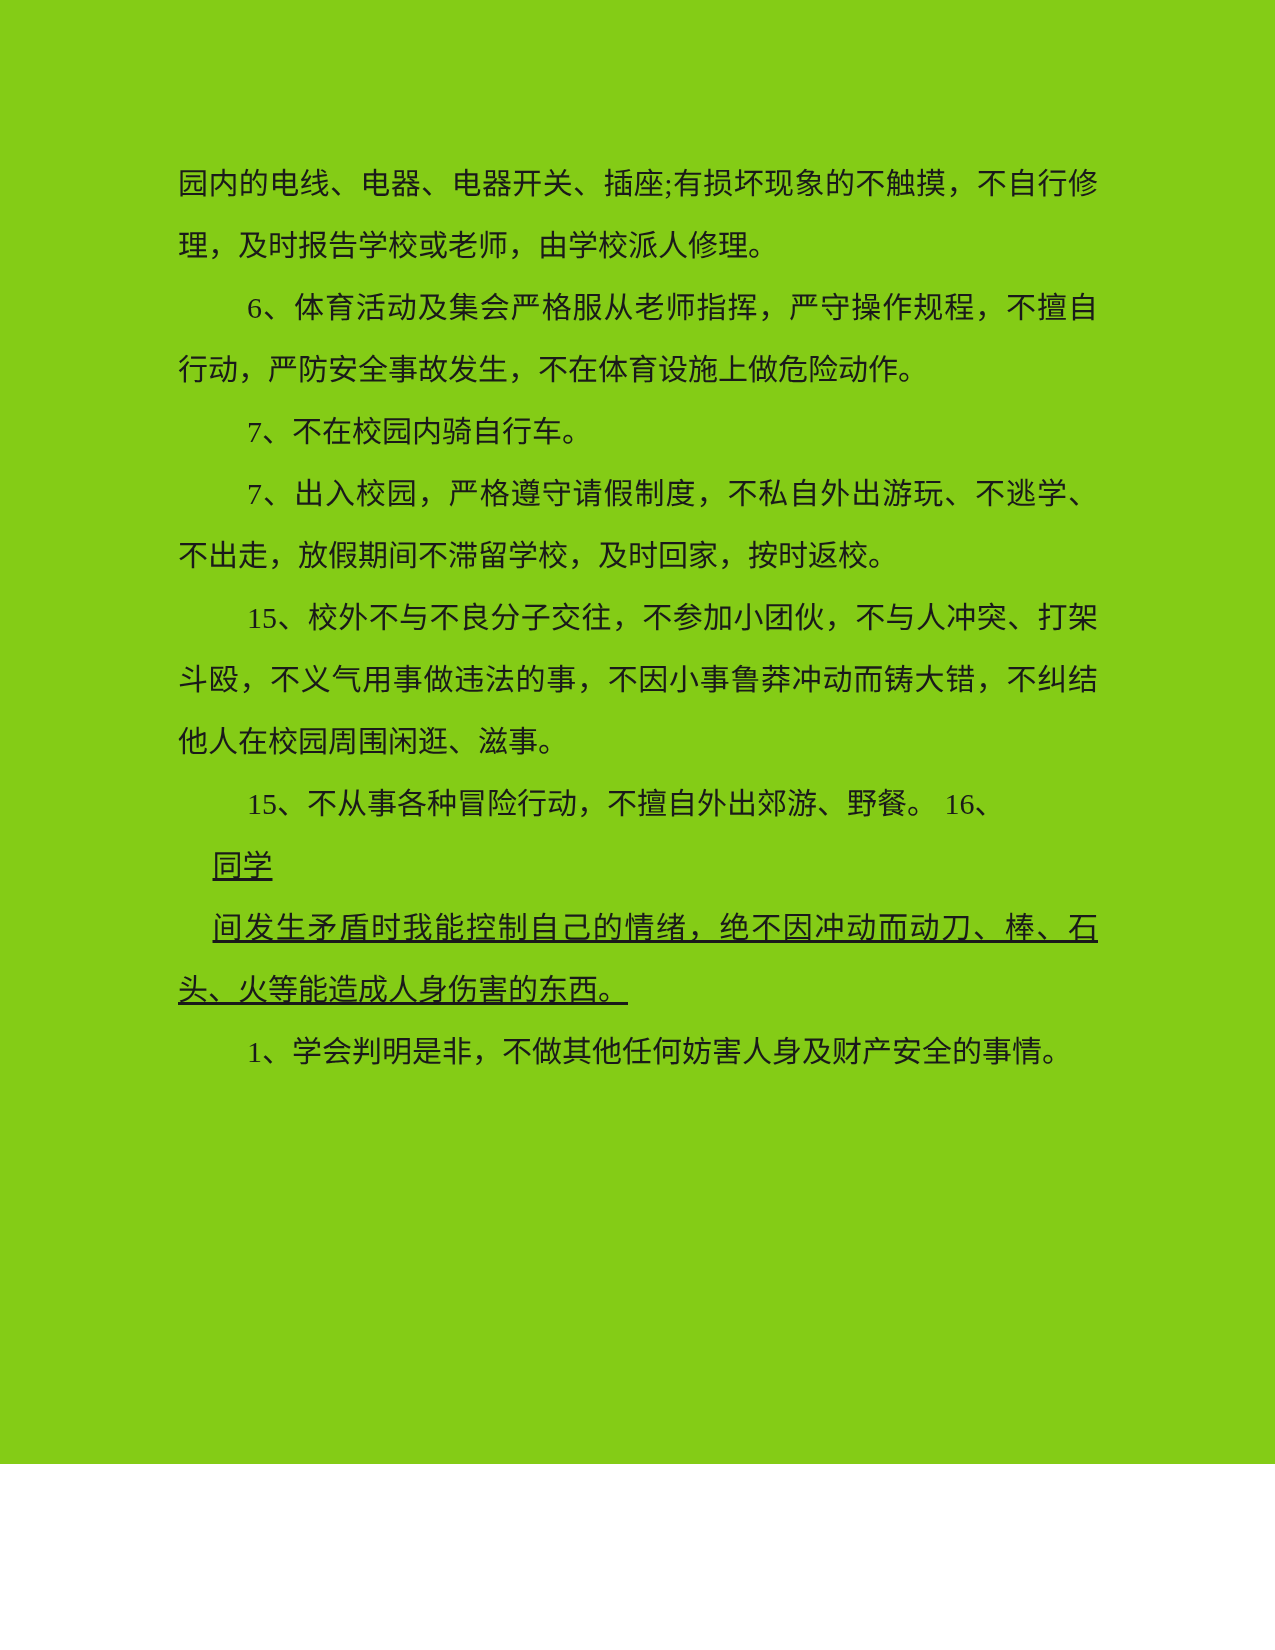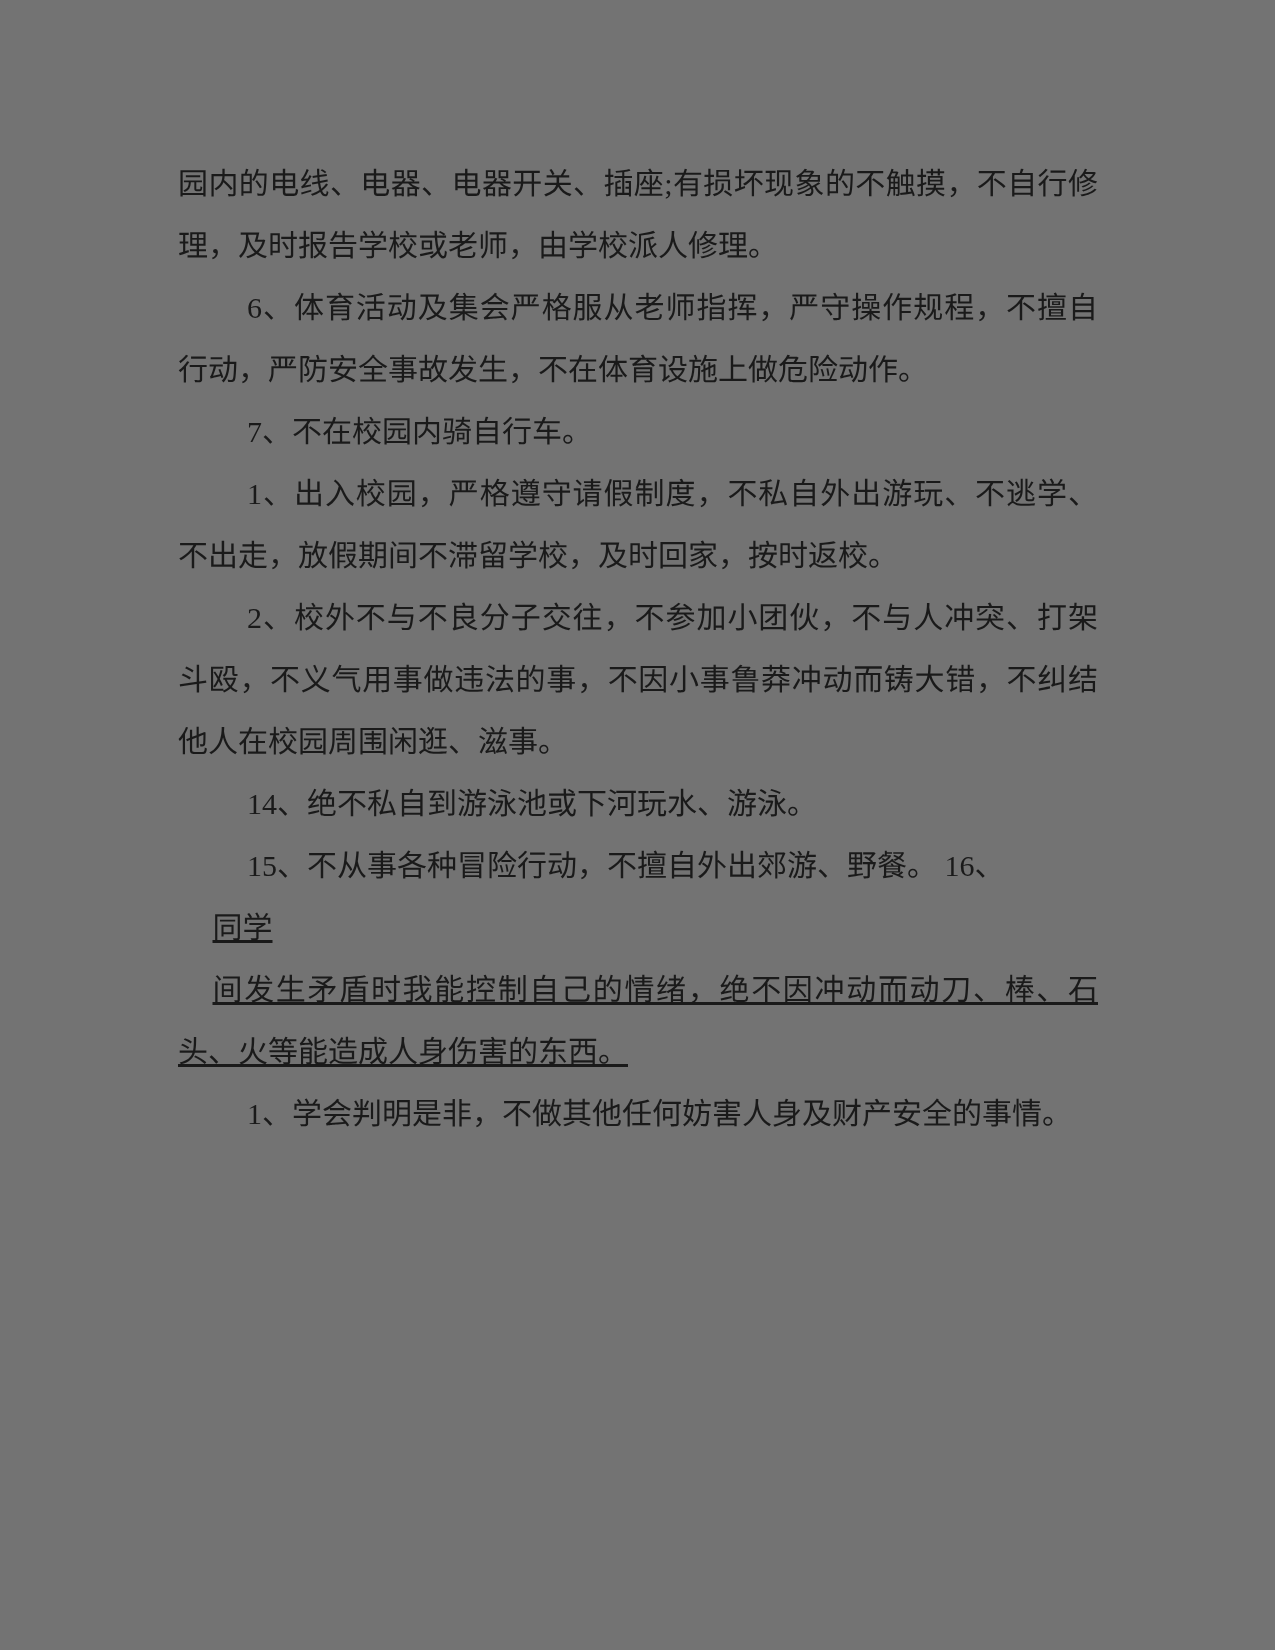--- a/index.html
+++ b/index.html
@@ -3,22 +3,22 @@
 <meta charset="utf-8">
 <style>
   html, body {
     margin: 0;
     padding: 0;
     background: #ffffff;
   }
   .page {
     position: relative;
     width: 1275px;
-    height: 1650px;
-    background: #737373;
+    height: 1464px;
+    background: #84cc16;
     overflow: hidden;
     box-sizing: border-box;
     padding: 153px 177px 0 178px;
   }
   .content {
     width: 920px;
   }
   .para {
     margin: 0;
     padding: 0;
@@ -35,21 +35,20 @@
   .para.indent-none   { text-indent: 0; }
 </style>
 </head>
 <body>
 
 <div class="page">
   <div class="content">
     <p class="para indent-none">园内的电线、电器、电器开关、插座;有损坏现象的不触摸，不自行修理，及时报告学校或老师，由学校派人修理。</p>
     <p class="para indent-number">6、体育活动及集会严格服从老师指挥，严守操作规程，不擅自行动，严防安全事故发生，不在体育设施上做危险动作。</p>
     <p class="para indent-number">7、不在校园内骑自行车。</p>
-    <p class="para indent-number">1、出入校园，严格遵守请假制度，不私自外出游玩、不逃学、不出走，放假期间不滞留学校，及时回家，按时返校。</p>
-    <p class="para indent-number">2、校外不与不良分子交往，不参加小团伙，不与人冲突、打架斗殴，不义气用事做违法的事，不因小事鲁莽冲动而铸大错，不纠结他人在校园周围闲逛、滋事。</p>
-    <p class="para indent-number">14、绝不私自到游泳池或下河玩水、游泳。</p>
+    <p class="para indent-number">7、出入校园，严格遵守请假制度，不私自外出游玩、不逃学、不出走，放假期间不滞留学校，及时回家，按时返校。</p>
+    <p class="para indent-number">15、校外不与不良分子交往，不参加小团伙，不与人冲突、打架斗殴，不义气用事做违法的事，不因小事鲁莽冲动而铸大错，不纠结他人在校园周围闲逛、滋事。</p>
     <p class="para indent-number">15、不从事各种冒险行动，不擅自外出郊游、野餐。 16、</p>
     <p class="para indent-small">同学</p>
     <p class="para indent-small">间发生矛盾时我能控制自己的情绪，绝不因冲动而动刀、棒、石头、火等能造成人身伤害的东西。</p>
     <p class="para indent-number">1、学会判明是非，不做其他任何妨害人身及财产安全的事情。</p>
   </div>
 </div>
 
 </body></html>

